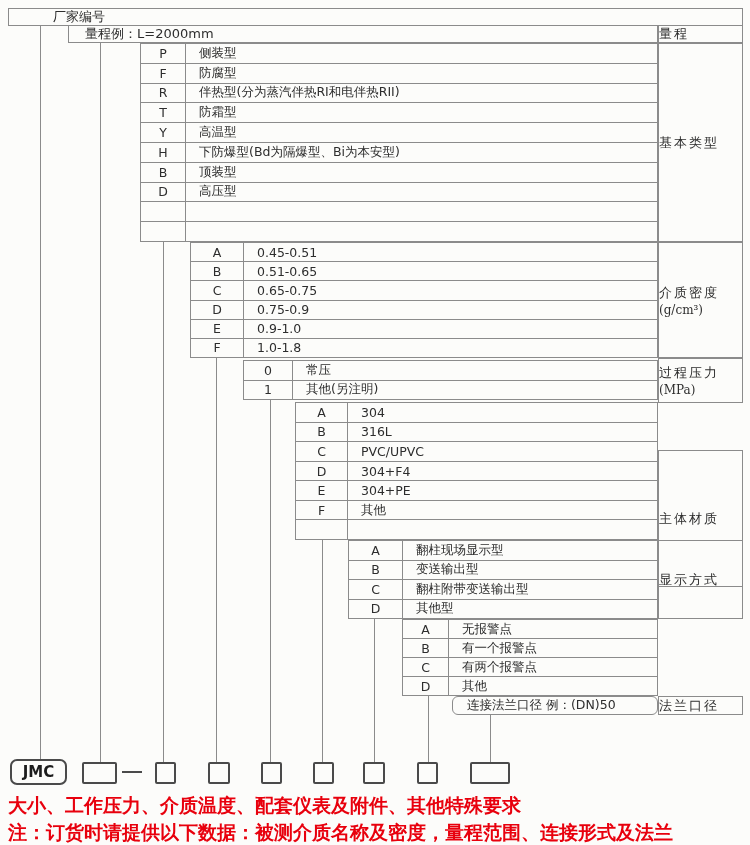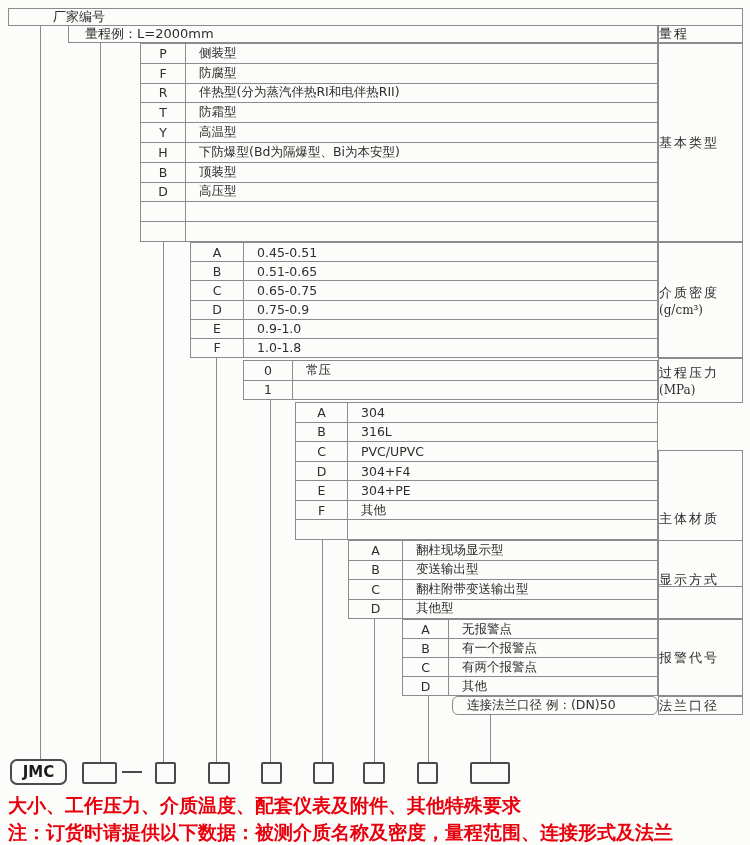--- a/index.html
+++ b/index.html
@@ -56,23 +56,20 @@
   <div class="slabel" style="top:358px; height:45px;">
     <span>过程压力</span>
     <span class="unit">(MPa)</span>
   </div>
   <div class="slabel" style="top:403px; height:137px;margin-top:47px;">
     <span>主体材质</span>
   </div>
   <div class="slabel" style="top:540px; height:79px;">
     <span>显示方式</span>
   </div>
-  <div class="slabel" style="top:619px; height:77px;">
-    <span>报警代号</span>
-  </div>
   <div class="slabel" style="top:696px; height:19px;">
     <span>法兰口径</span>
   </div>
 
   <div class="ctable" style="left:140px; top:43px; width:518px; height:199px; --cw:45px;">
     <div class="trow">
         <div class="tcode">P</div>
         <div class="tdesc">侧装型</div>
       </div>
     <div class="trow">
@@ -140,20 +137,21 @@
       </div>
   </div>
 
   <div class="ctable" style="left:243px; top:360px; width:415px; height:40px; --cw:49px;">
     <div class="trow">
         <div class="tcode">0</div>
         <div class="tdesc">常压</div>
       </div>
     <div class="trow">
         <div class="tcode">1</div>
+        <div class="tdesc">其他(另注明)</div>
       </div>
   </div>
 
   <div class="ctable" style="left:295px; top:402px; width:363px; height:138px; --cw:52px;">
     <div class="trow">
         <div class="tcode">A</div>
         <div class="tdesc">304</div>
       </div>
     <div class="trow">
         <div class="tcode">B</div>

